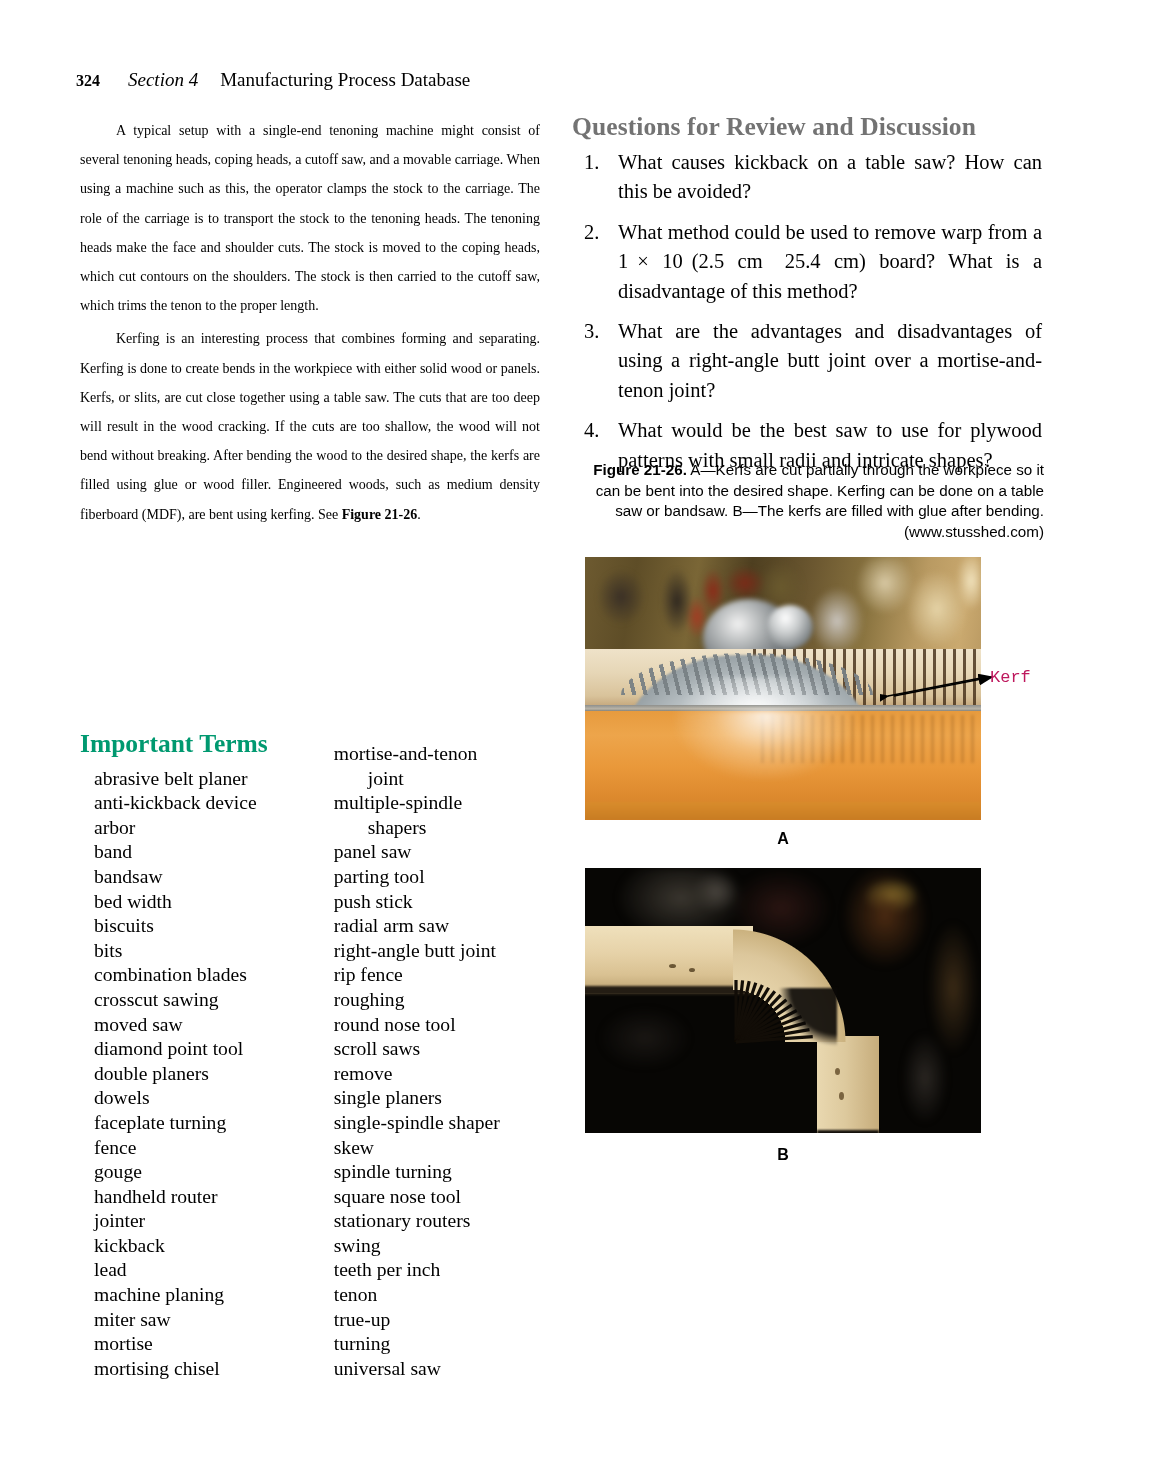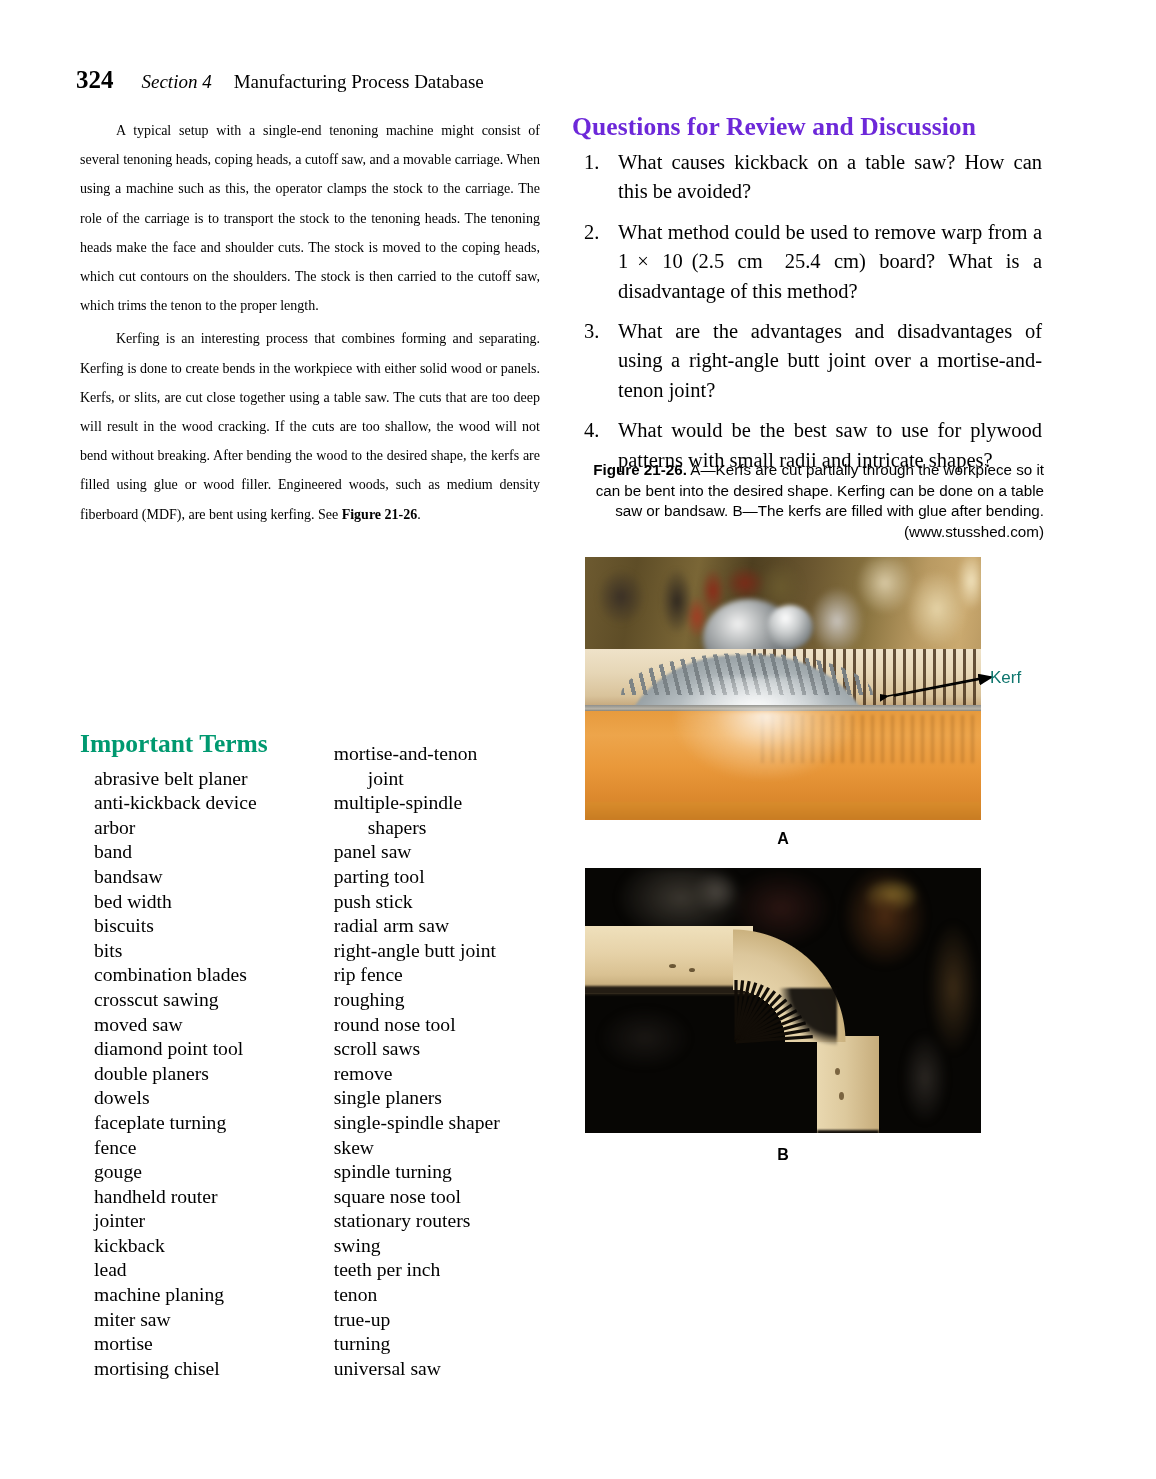--- a/index.html
+++ b/index.html
@@ -26,21 +26,21 @@
     position: absolute;
     left: 76px;
     top: 68px;
     width: 800px;
     font-size: 19px;
     line-height: 24px;
     white-space: nowrap;
   }
   .running-head .folio {
     font-weight: bold;
-    font-size: 25px;
+    font-size: 16px;
     margin-right: 28px;
   }
   .running-head .sect {
     font-style: italic;
     margin-right: 22px;
   }
   .running-head .secttitle {
     font-style: normal;
   }
 
@@ -73,21 +73,21 @@
     display: inline-block;
     width: 36px;
   }
   .ital { }
   .bld  { font-weight: bold; }
 
   
   .head-green {
     font-size: 25.5px;
     font-weight: bold;
-    color: #6d28d9;
+    color: #737373;
     letter-spacing: 0.1px;
     margin: 0 0 6px 0;
     line-height: 30px;
   }
 
   
   .qlist {
     margin: 0;
     padding: 0;
     list-style: none;
@@ -158,23 +158,23 @@
     text-align: center;
     width: 40px;
   }
   #label-a { left: 763px; top: 830px; }
   #label-b { left: 763px; top: 1146px; }
 
   .kerf-callout {
     position: absolute;
     left: 990px;
     top: 668px;
-    font-family: Liberation Sans, sans-serif;
+    font-family: Liberation Mono, monospace;
     font-size: 17px;
-    color: #0f766e;
+    color: #be185d;
     white-space: nowrap;
   }
   .kerf-arrow {
     position: absolute;
     left: 880px;
     top: 660px;
     width: 120px;
     height: 50px;
     pointer-events: none;
   }

